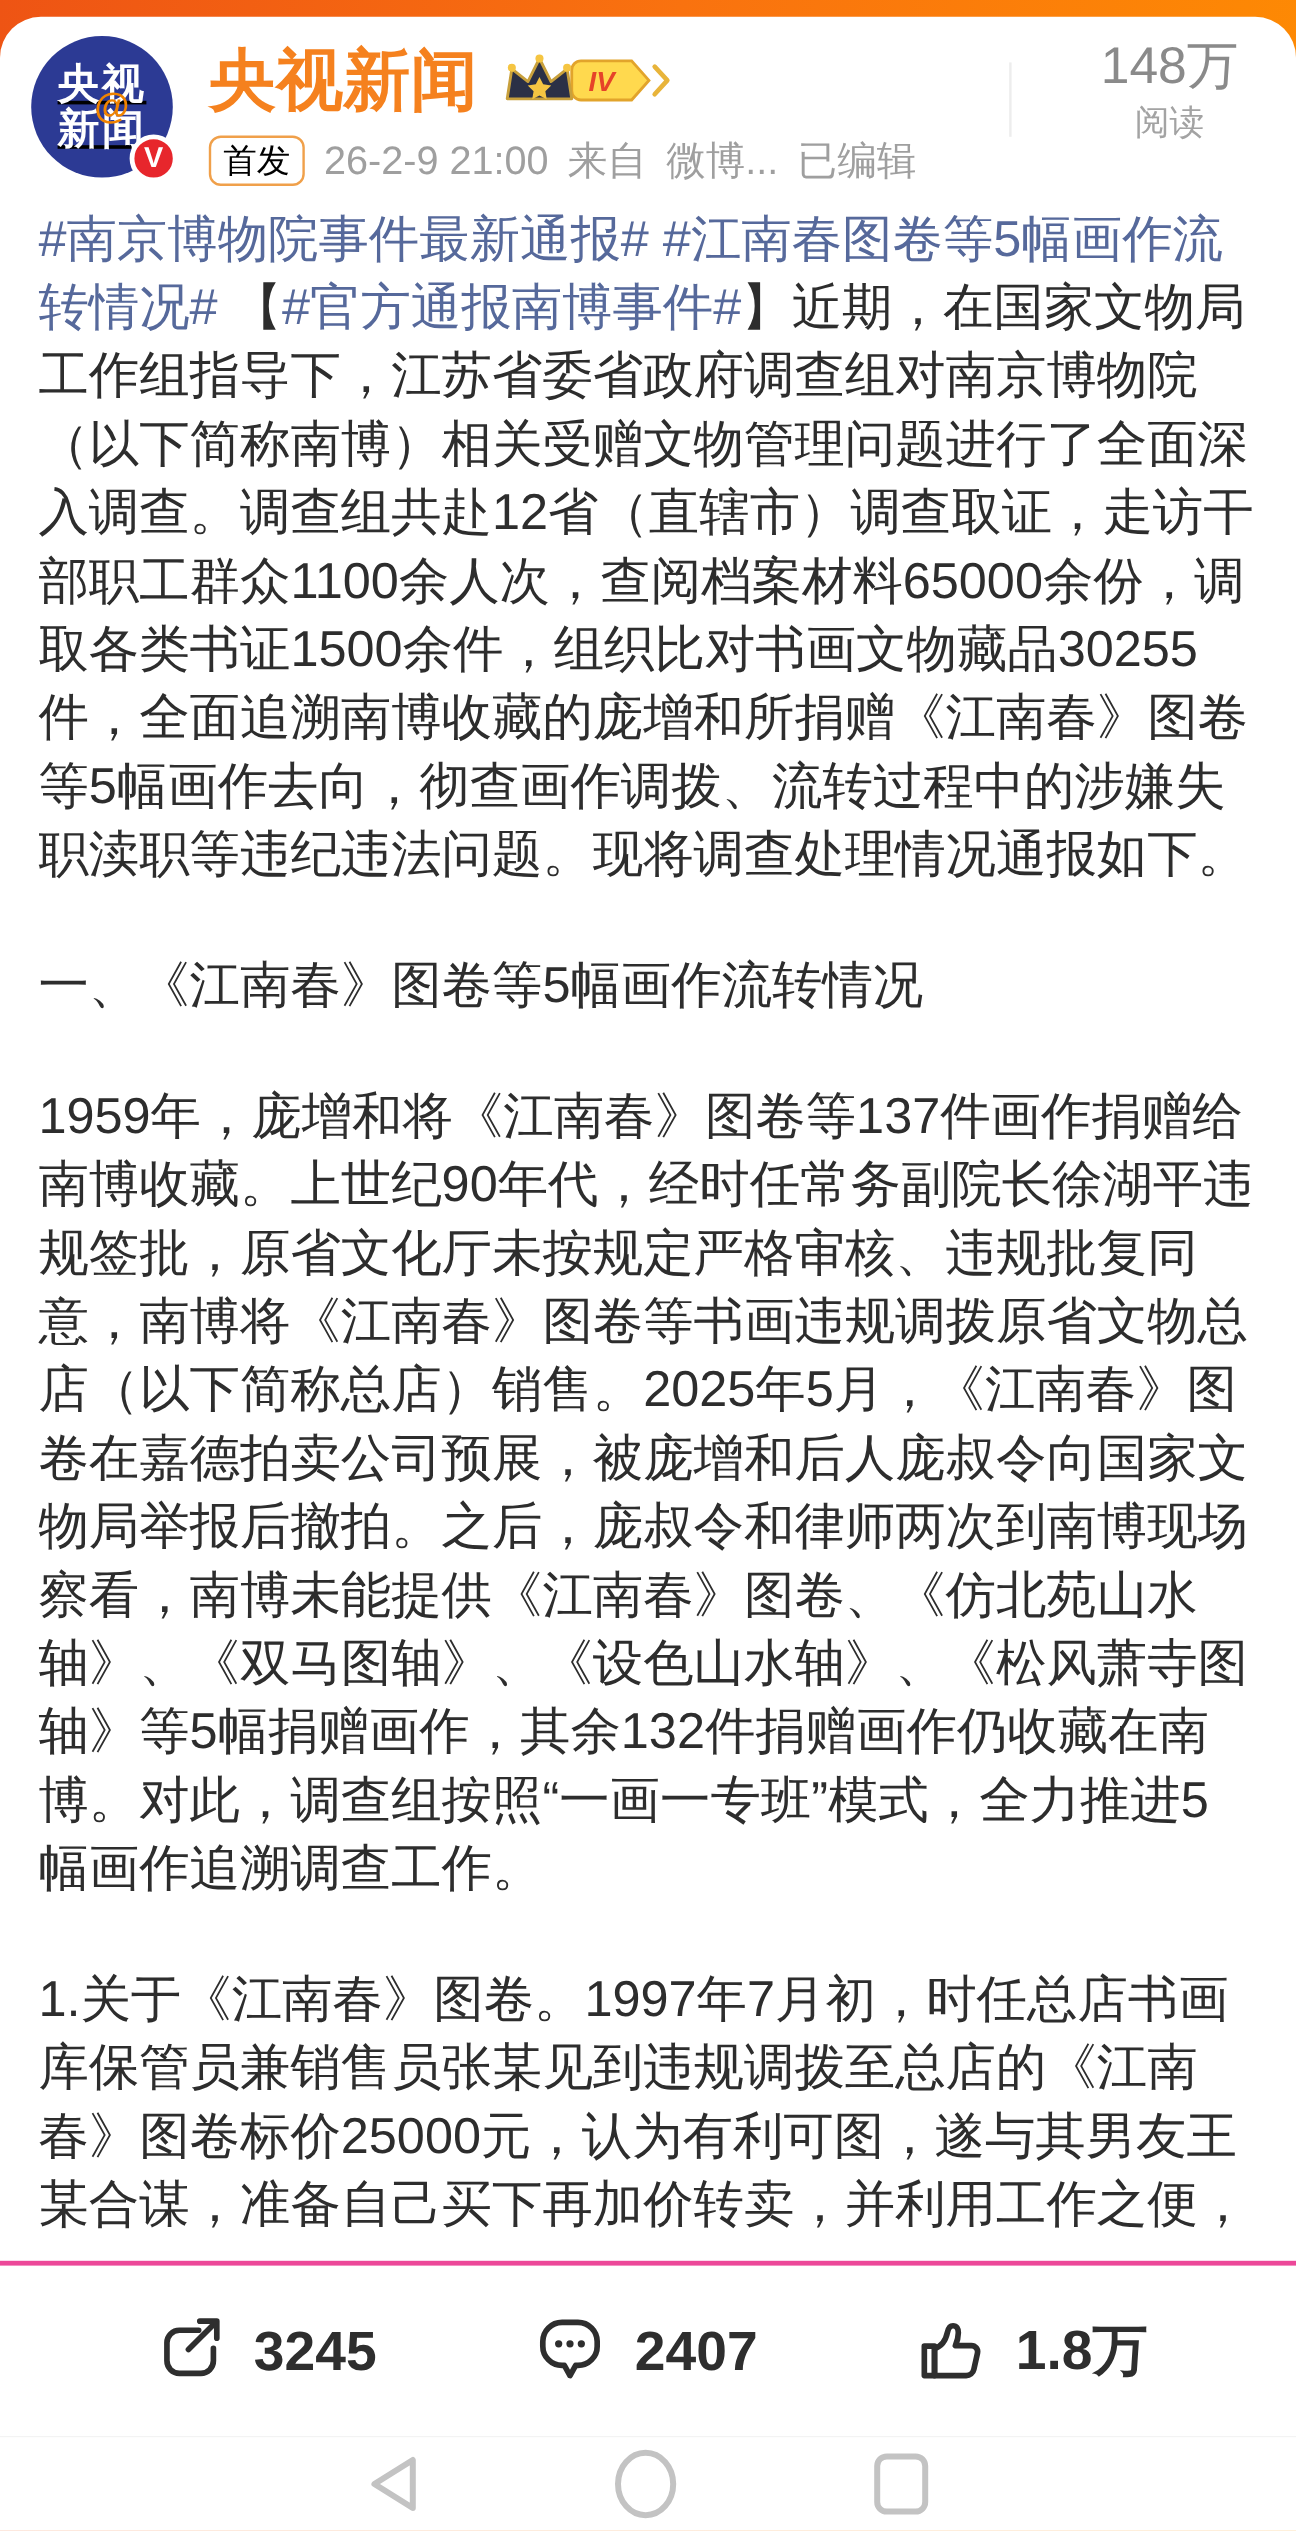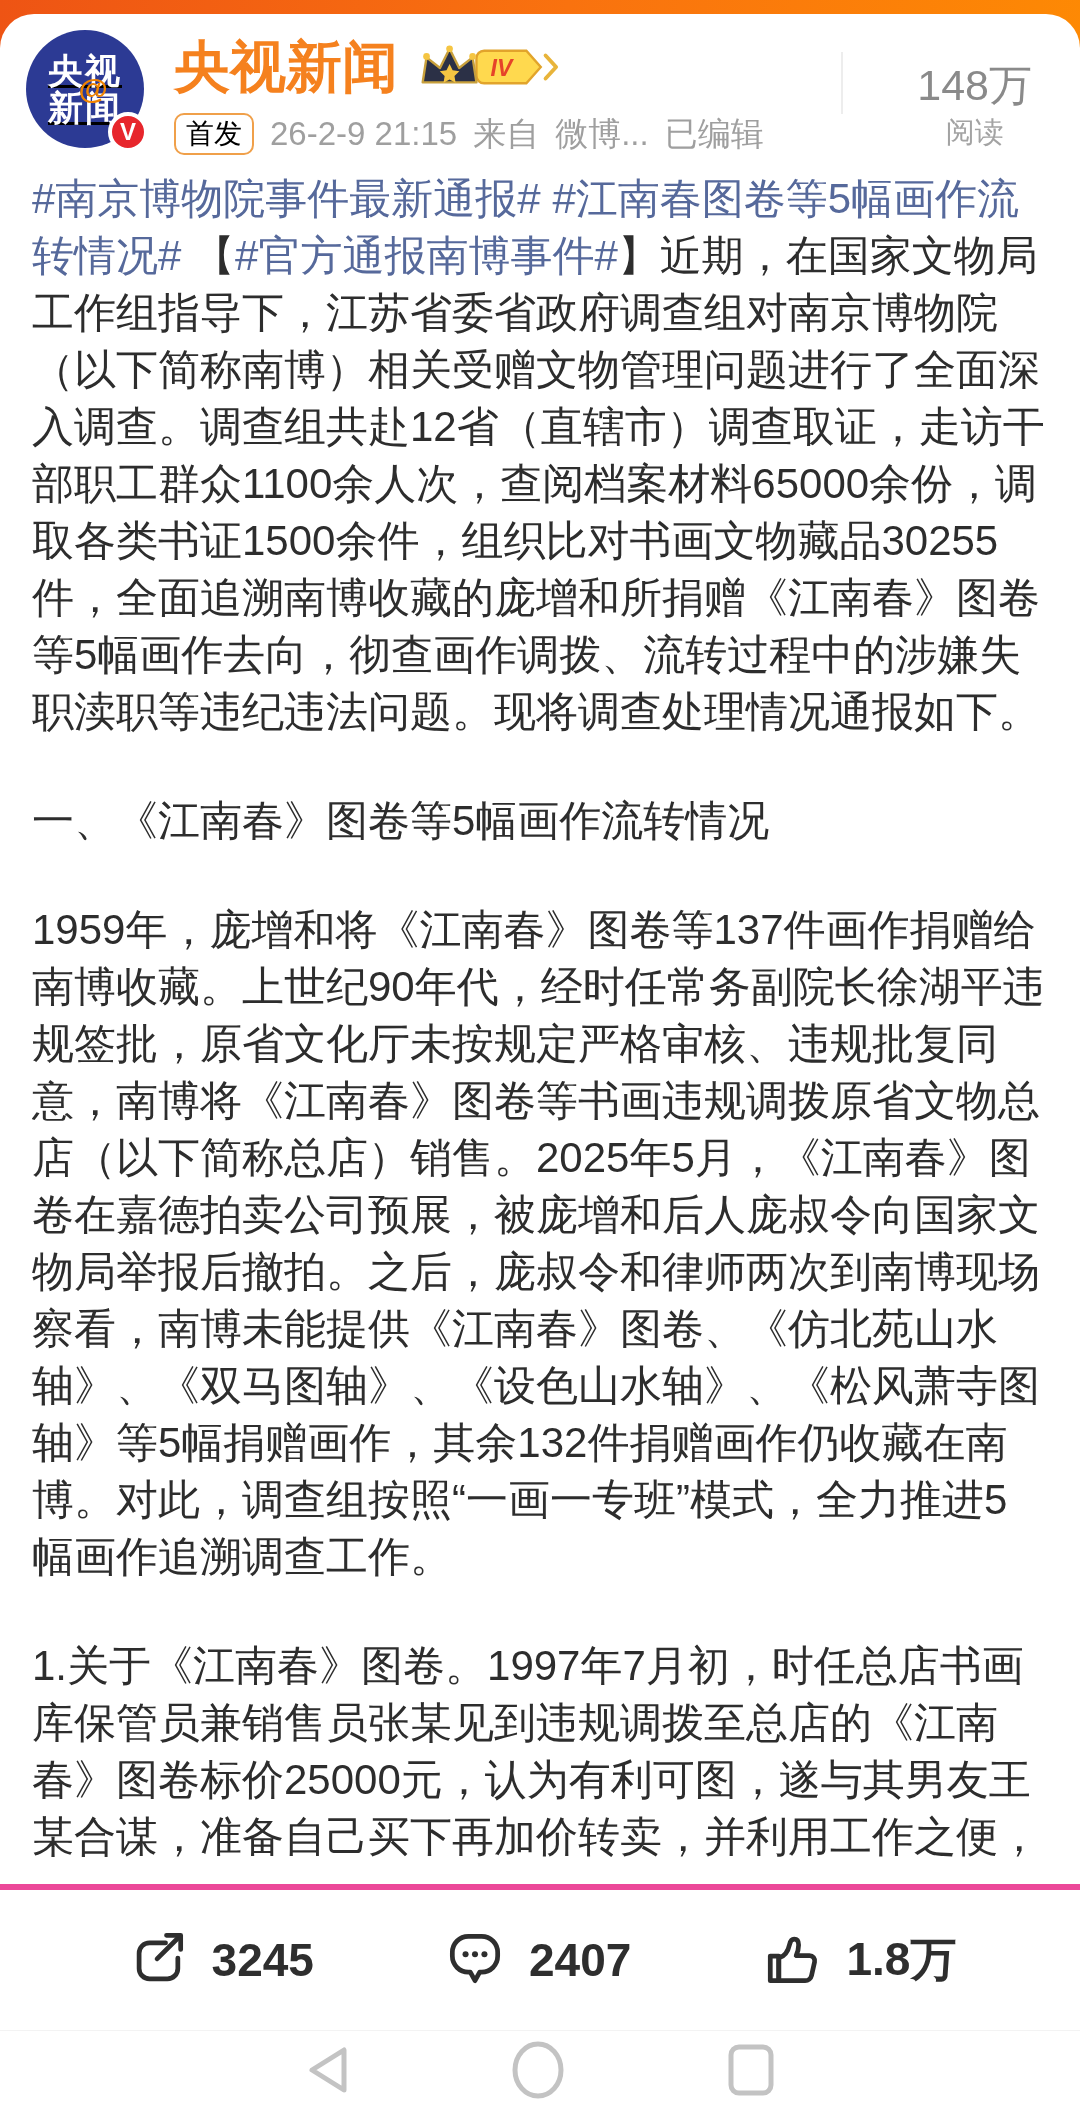--- a/index.html
+++ b/index.html
@@ -28,33 +28,33 @@
   .header-mid { margin-left:148px; padding-top:6px; }
   .name-row { display:flex; align-items:center; gap:14px; }
   .username { color:#f5811e; font-size:56px; font-weight:bold; line-height:1.1; }
   .vip-badge { display:inline-flex; align-items:center; }
   .meta-row { display:flex; align-items:center; gap:16px; margin-top:14px;
               color:#9f9f9f; font-size:33px; white-space:nowrap; }
   .first-badge { color:#000000; border:2px solid #f0a04a; border-radius:10px;
                  font-size:28px; padding:2px 10px; line-height:1.2; }
 
   .header-divider { position:absolute; right:237px; top:38px; width:2px; height:62px; background:#ededed; }
-  .reads { position:absolute; right:48px; top:48px; text-align:center; }
+  .reads { position:absolute; right:48px; top:18px; text-align:center; }
   .reads-count { color:#8a8a8a; font-size:43px; line-height:1.1; }
   .reads-label { color:#a3a3a3; font-size:29px; margin-top:4px; }
 
   
   .post-body { margin:16px 32px 0 32px; height:1726px; overflow:hidden;
                font-size:42px; line-height:57px; color:#2d2d2d; word-break:break-all; }
   .post-body p { margin:0 0 52px 0; }
   .hashtag { color:#56699b; text-decoration:none; cursor:pointer; }
 
   
   .action-bar { position:absolute; left:0; right:0; bottom:79px; height:146px;
-                border-top:6px solid #ec4899; background:#ffffff;
+                border-top:4px solid #ec4899; background:#ffffff;
                 display:flex; align-items:center; justify-content:space-around; padding:0 60px; }
   .action { display:flex; align-items:center; gap:20px; cursor:pointer; }
   .action-count { color:#2e2e2e; font-size:46px; font-weight:bold; }
 
   
   .nav-bar { position:absolute; left:0; right:0; bottom:0; height:79px; background:#ffffff;
              border-top:1px solid #f3f3f3;
              display:flex; align-items:center; justify-content:center; gap:160px; }
   .nav-btn { display:flex; align-items:center; justify-content:center; cursor:pointer; }
 </style>
@@ -85,21 +85,21 @@
               <path d="M8 41 L12 15 L26 26 L36 6 L46 26 L60 15 L64 41 Z" fill="#2b3046" stroke="#c8a03c" stroke-width="2.5" stroke-linejoin="round"></path>
               <circle cx="12" cy="14" r="3.5" fill="#f5c542"></circle>
               <circle cx="36" cy="6" r="3.5" fill="#f5c542"></circle>
               <circle cx="60" cy="14" r="3.5" fill="#f5c542"></circle>
               <path d="M36 22 l3.2 6.4 7 1 -5.1 5 1.2 7 -6.3 -3.3 -6.3 3.3 1.2 -7 -5.1 -5 7 -1 Z" fill="#f5c542"></path>
             </svg>
           </span>
         </div>
         <div class="meta-row">
           <span class="first-badge">首发</span>
-          <span>26-2-9 21:15</span>
+          <span>26-2-9 21:00</span>
           <span>来自</span>
           <span>微博...</span>
           <span>已编辑</span>
         </div>
       </div>
 
       <div class="header-divider"></div>
       <div class="reads">
         <div class="reads-count">148万</div>
         <div class="reads-label">阅读</div>

